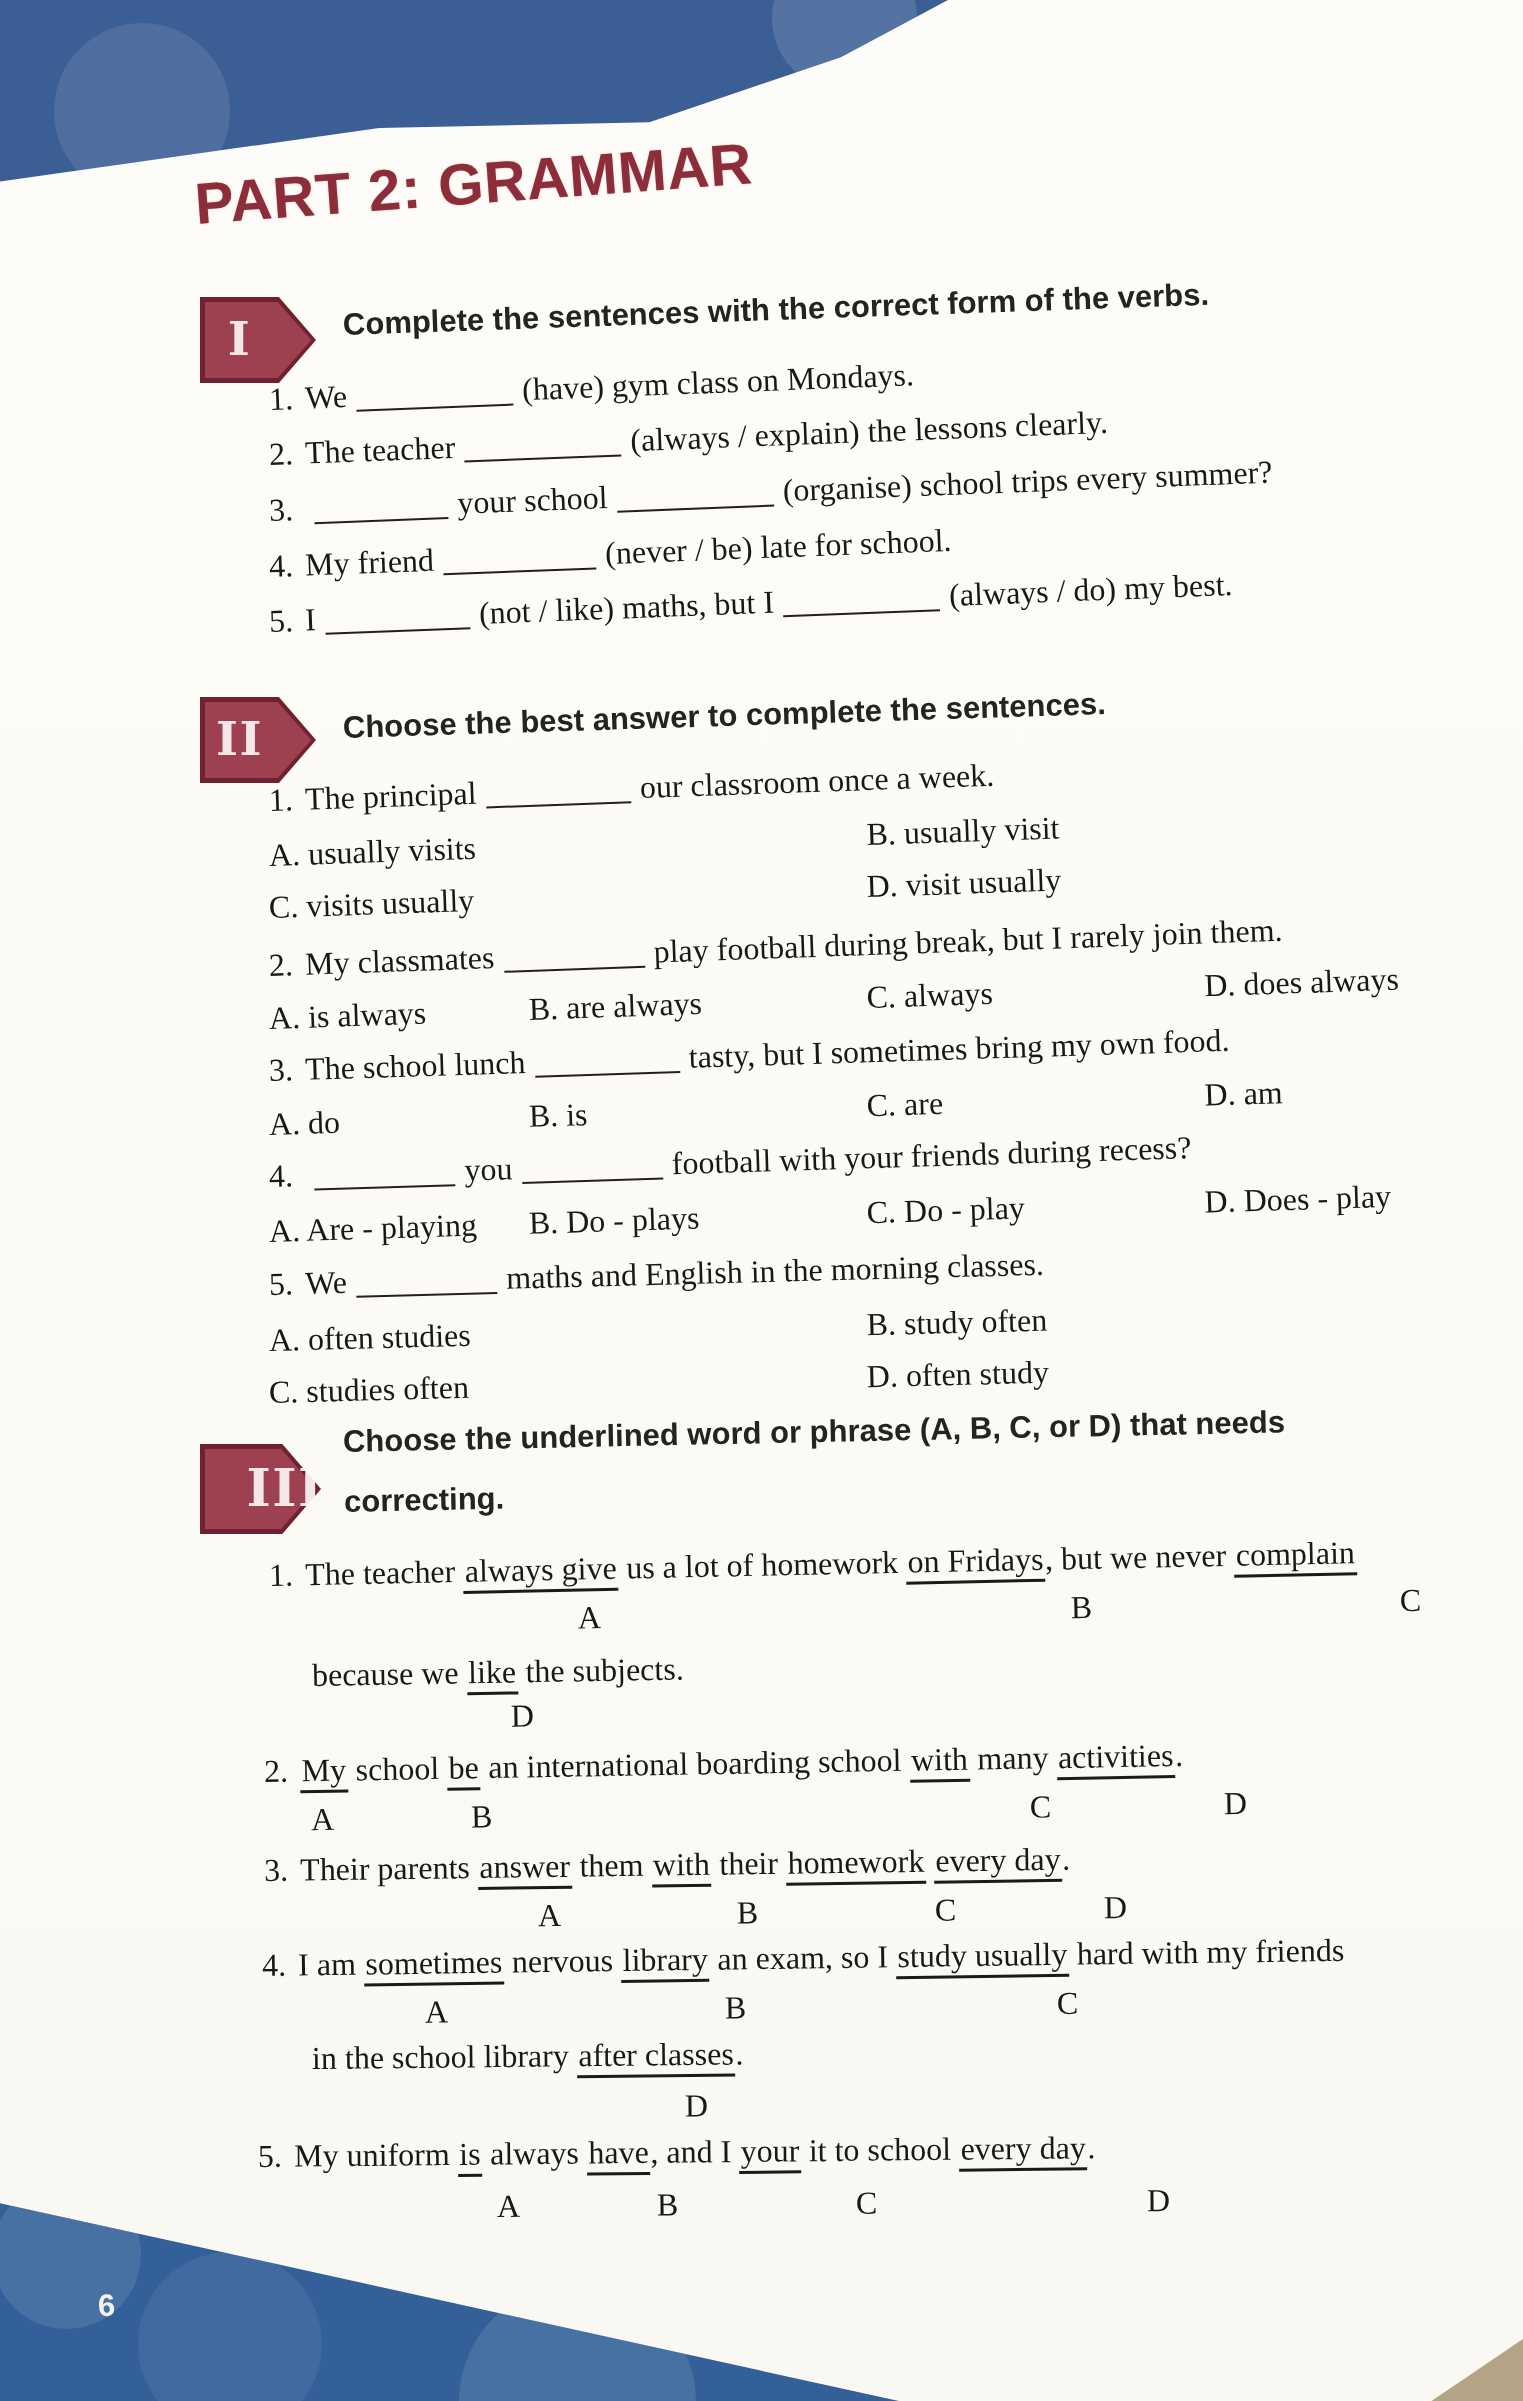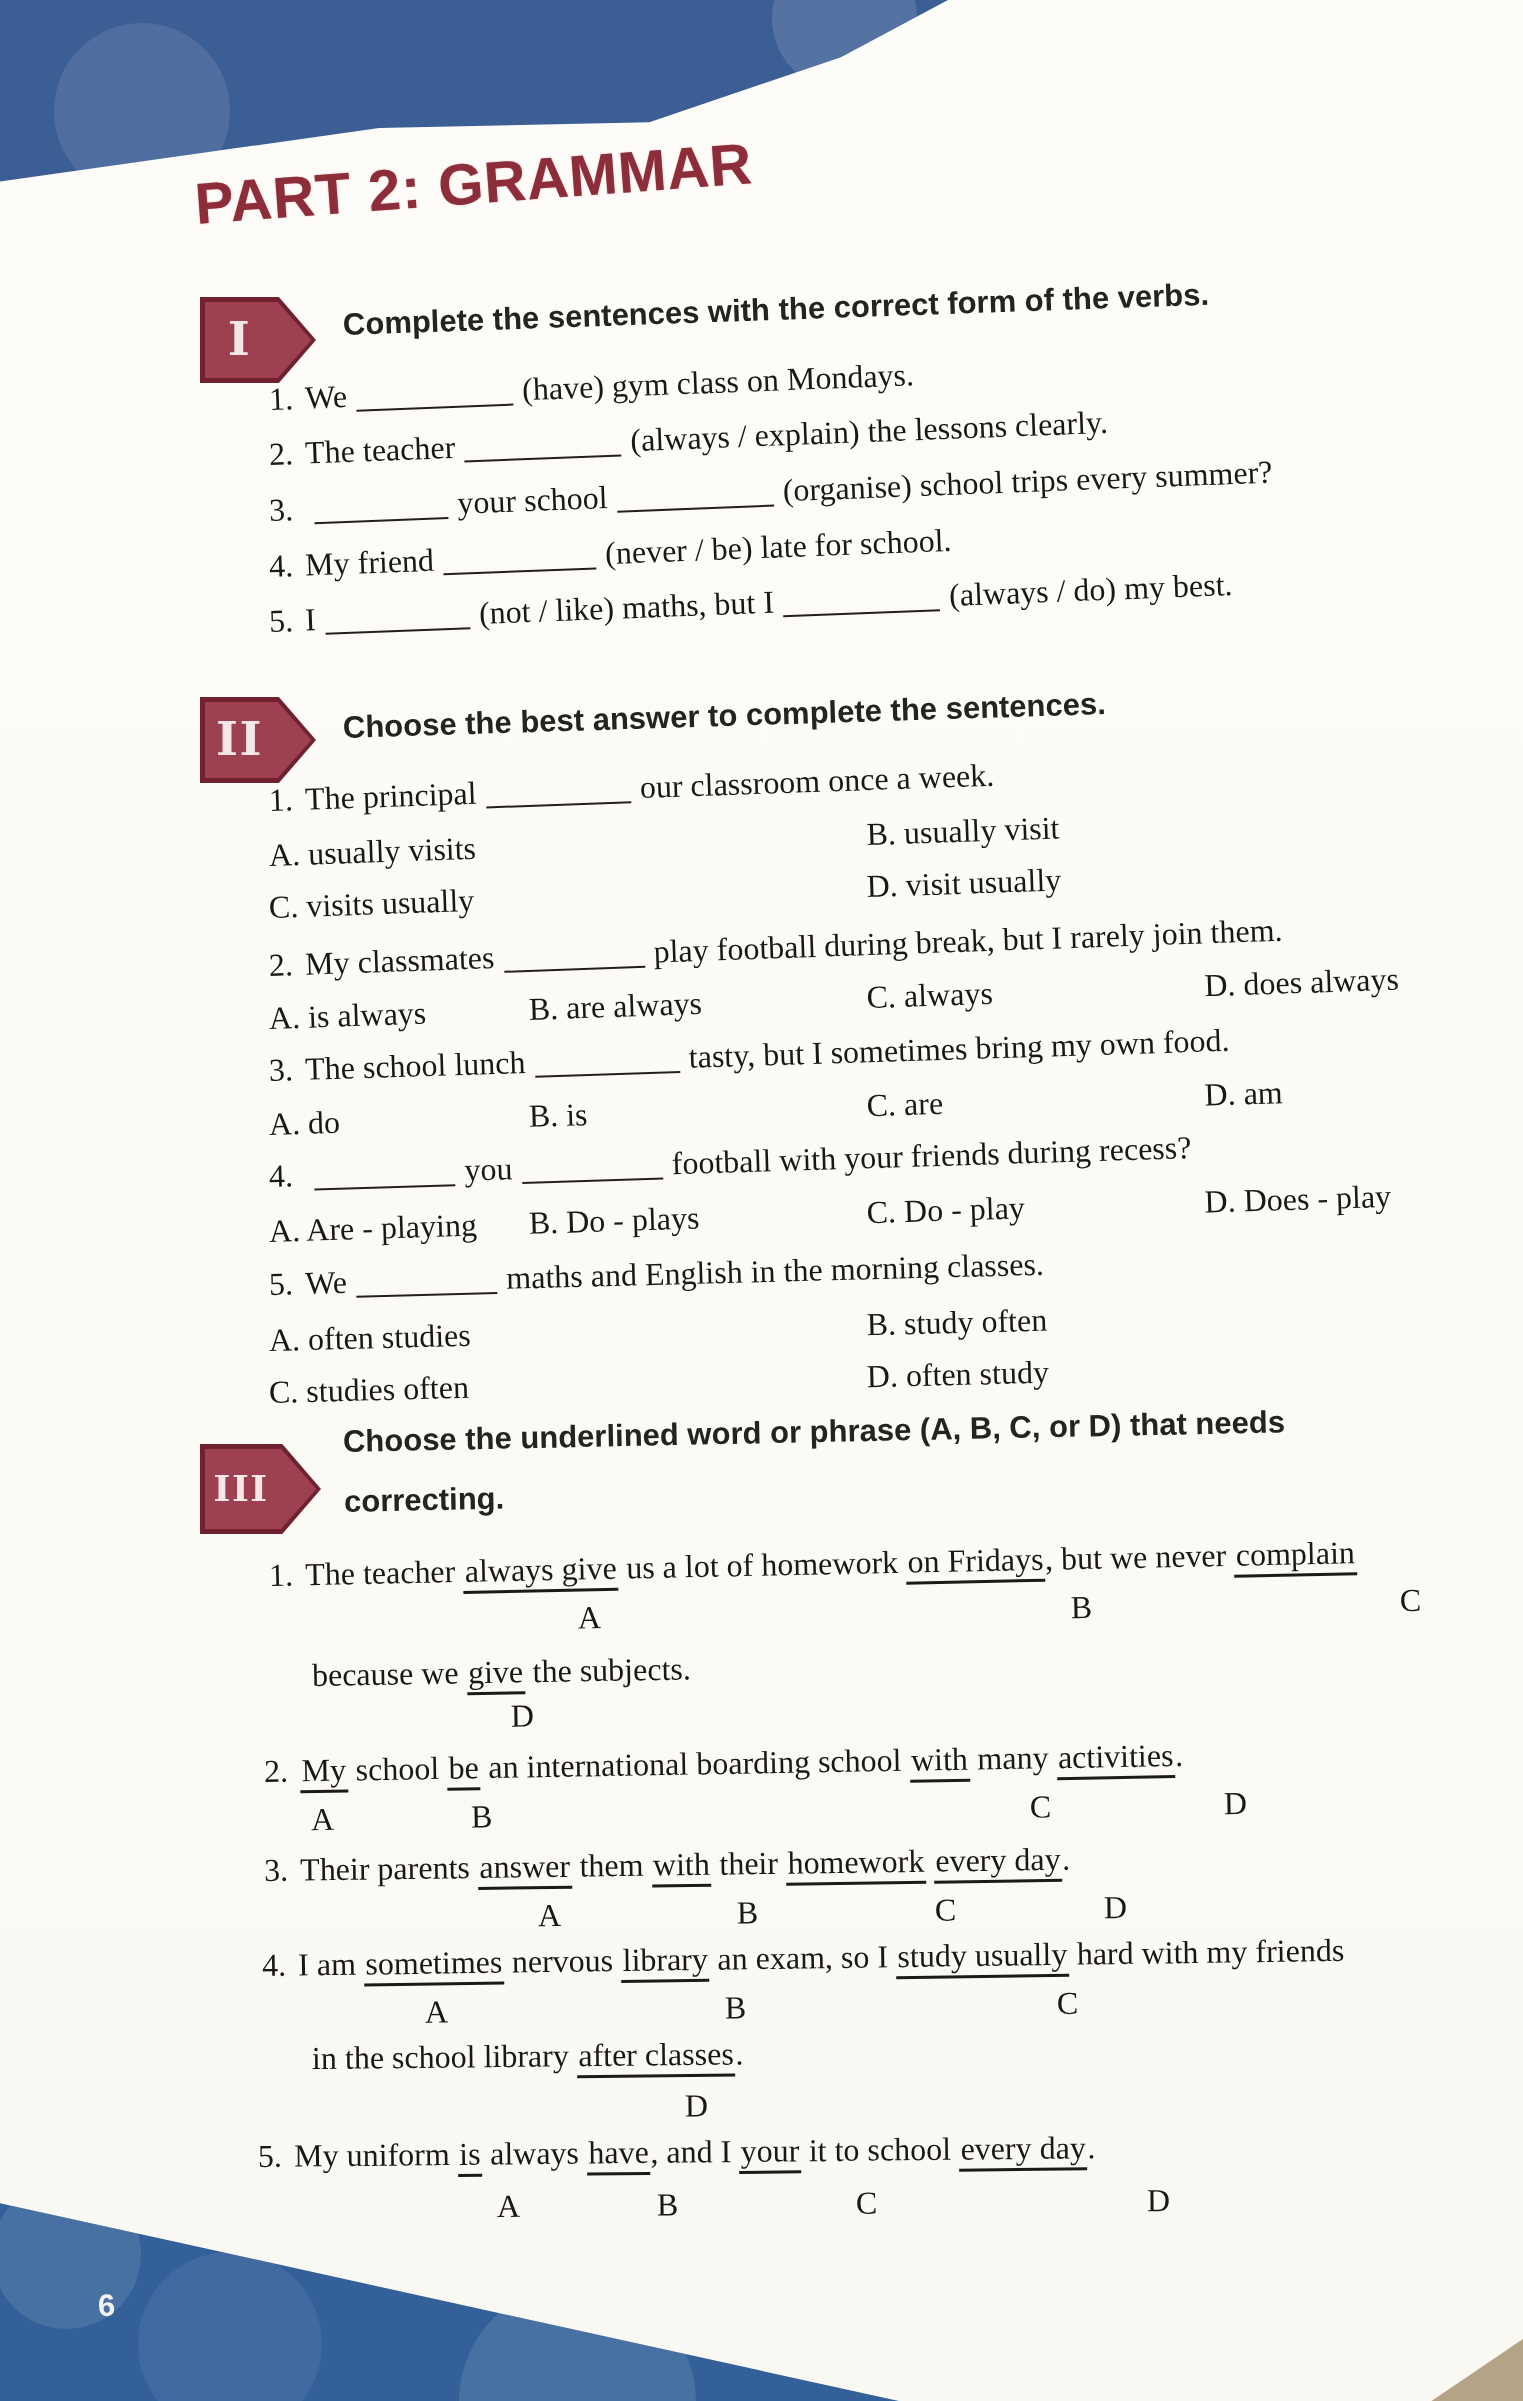--- a/index.html
+++ b/index.html
@@ -20,21 +20,21 @@
          transform:rotate(-4.2deg);transform-origin:0 50%;white-space:nowrap;
          text-shadow:0 0 1.5px rgba(141,45,58,.45);}
   
   .badge{position:absolute;width:116px;height:86px;background:#6f2130;
          clip-path:polygon(0 0,68% 0,100% 50%,68% 100%,0 100%);
          filter:drop-shadow(2.3px 3.1px 1.5px rgba(70,25,30,.40));}
   .badge::after{content:"";position:absolute;inset:4.6px;background:#9d4150;
          clip-path:polygon(0 0,68% 0,100% 50%,68% 100%,0 100%);}
   .numeral{position:absolute;z-index:2;left:0;width:68%;top:50%;transform:translateY(-52%);
          text-align:center;font:700 47px "DejaVu Serif",serif;color:#f5e6e8;letter-spacing:1.5px;}
-  .numeral.small{font-size:36px;}
+  .numeral.small{font-size:52px;margin-left:44px;}
   
   .instr{position:absolute;font:700 31px "Liberation Sans",sans-serif;color:#20251f;
          white-space:nowrap;transform-origin:0 50%;}
   
   .line{position:absolute;font:400 32px "Liberation Serif",serif;color:#1a1814;
         white-space:nowrap;transform-origin:0 50%;}
   .num{margin-right:12.2px;}
   .blank{display:inline-block;height:23px;border-bottom:2.3px solid #23201c;margin:0 9.2px;
          position:relative;top:4.6px;}
   .u{border-bottom:3.1px solid #1c1a17;padding:0 1.5px 1.5px 1.5px;}
@@ -135,21 +135,21 @@
   </div>
   <div class="instr r12" style="left:343px;top:1424px;">Choose the underlined word or phrase (A, B, C, or D) that needs</div>
   <div class="instr r12" style="left:344px;top:1484px;">correcting.</div>
 
   <div class="line r12" style="left:269px;top:1557px;"><span class="num">1.</span><span>The teacher </span><span class="u">always give</span><span> us a lot of homework </span><span class="u">on Fridays</span><span>, but we never </span><span class="u">complain</span></div>
   <div class="line letters-row r12" style="left:268px;top:1606px;">
       <span class="opt" style="left:310px;">A</span>
       <span class="opt" style="left:803px;">B</span>
       <span class="opt" style="left:1132px;">C</span>
     </div>
-  <div class="line r10" style="left:312px;top:1657px;"><span>because we </span><span class="u">give</span><span> the subjects.</span></div>
+  <div class="line r10" style="left:312px;top:1657px;"><span>because we </span><span class="u">like</span><span> the subjects.</span></div>
   <div class="line letters-row r10" style="left:268px;top:1702px;">
       <span class="opt" style="left:243px;">D</span>
     </div>
 
   <div class="line r10" style="left:264px;top:1753px;"><span class="num">2.</span><span class="u">My</span><span> school </span><span class="u">be</span><span> an international boarding school </span><span class="u">with</span><span> many </span><span class="u">activities</span><span>.</span></div>
   <div class="line letters-row r10" style="left:264px;top:1802px;">
       <span class="opt" style="left:47px;">A</span>
       <span class="opt" style="left:207px;">B</span>
       <span class="opt" style="left:766px;">C</span>
       <span class="opt" style="left:960px;">D</span>

